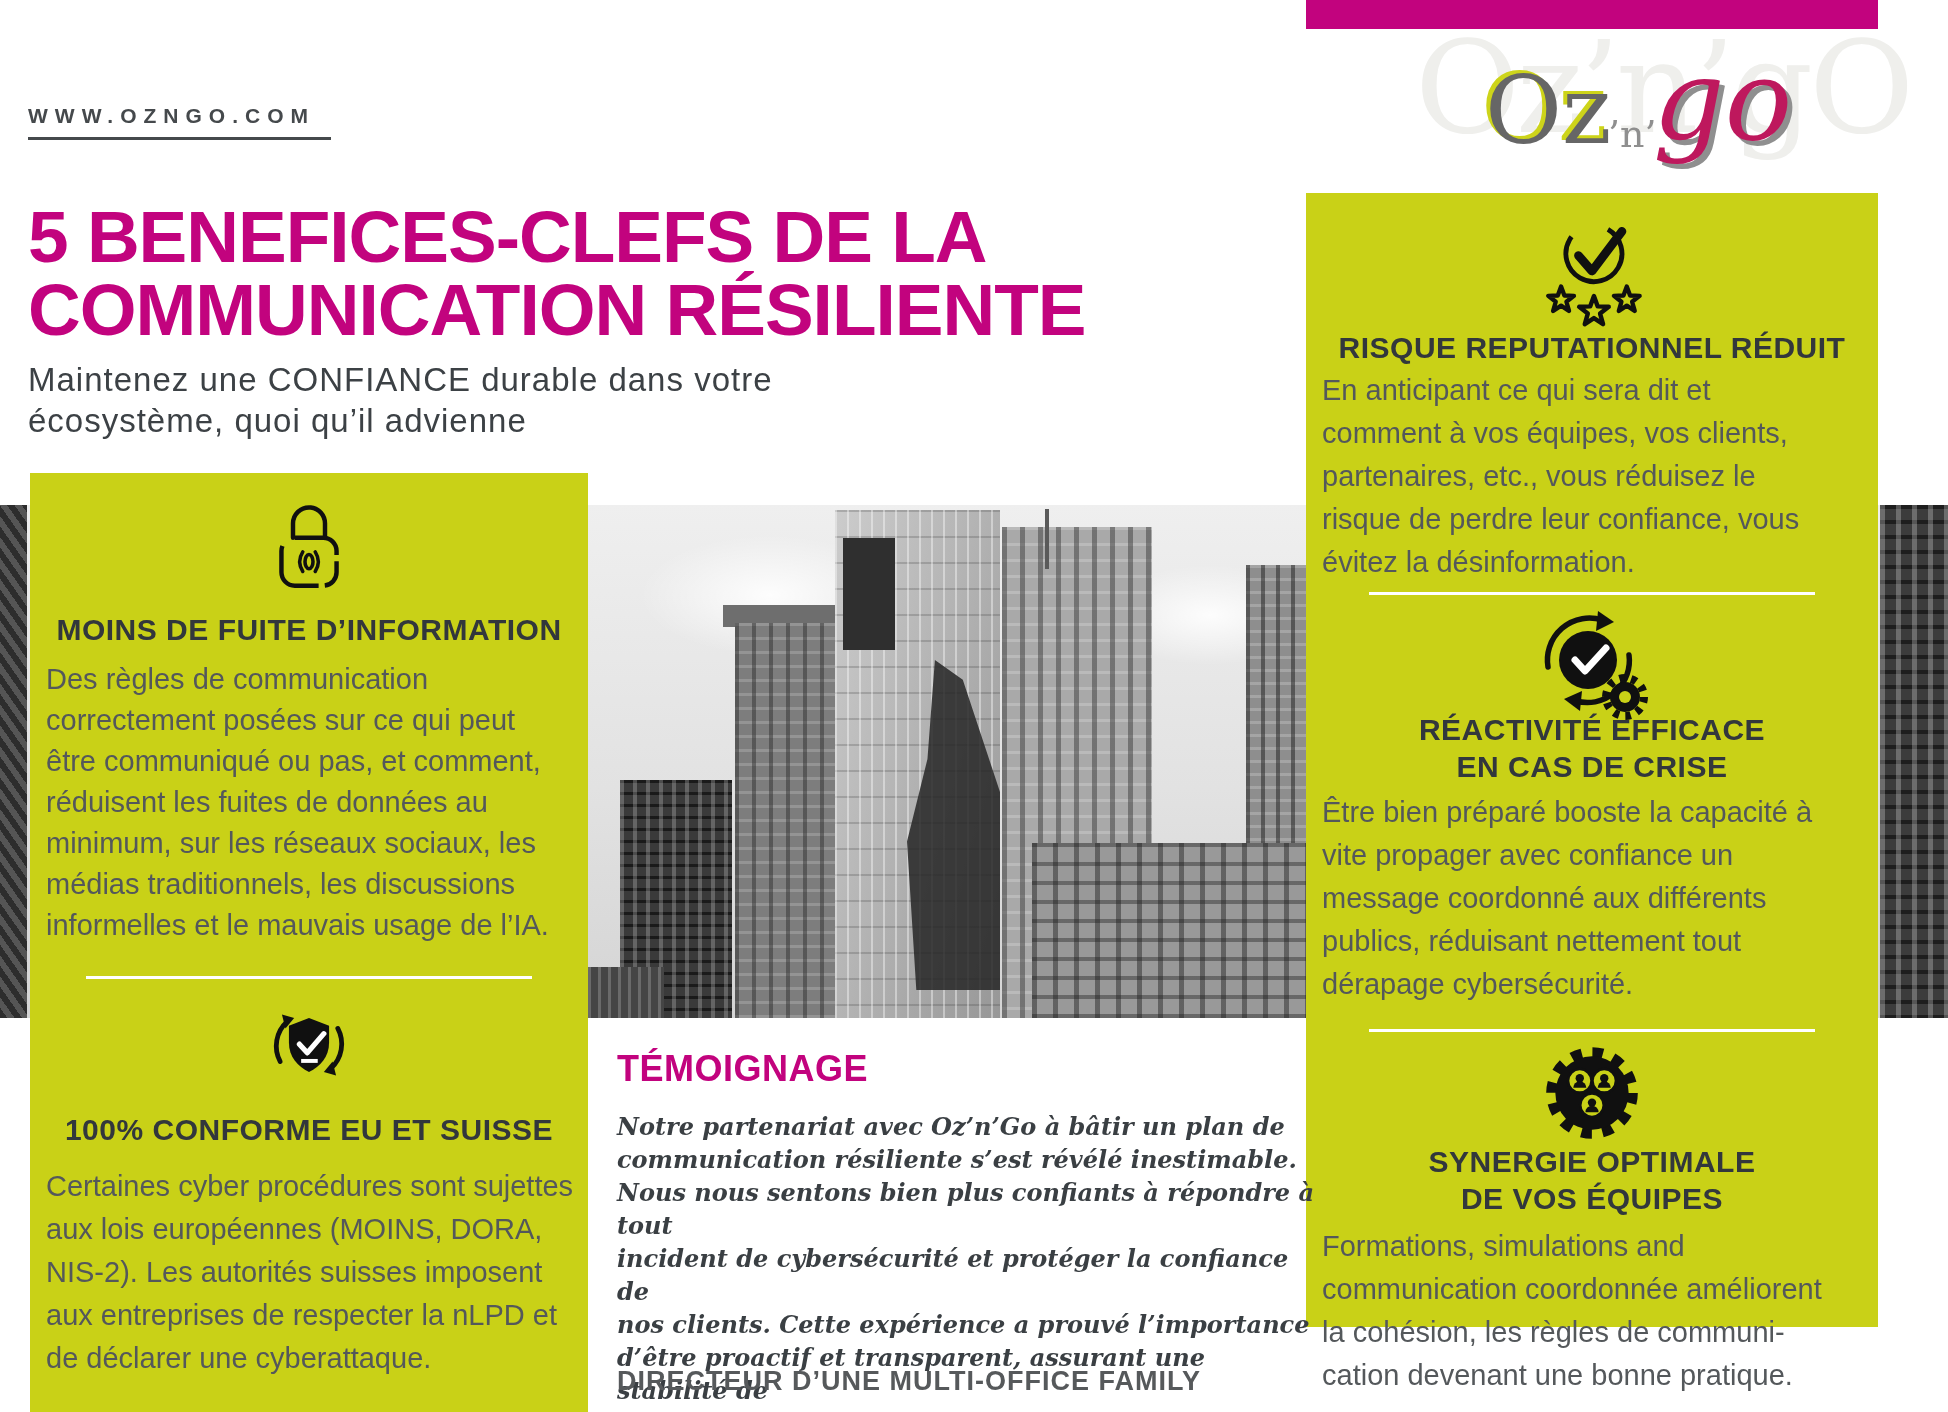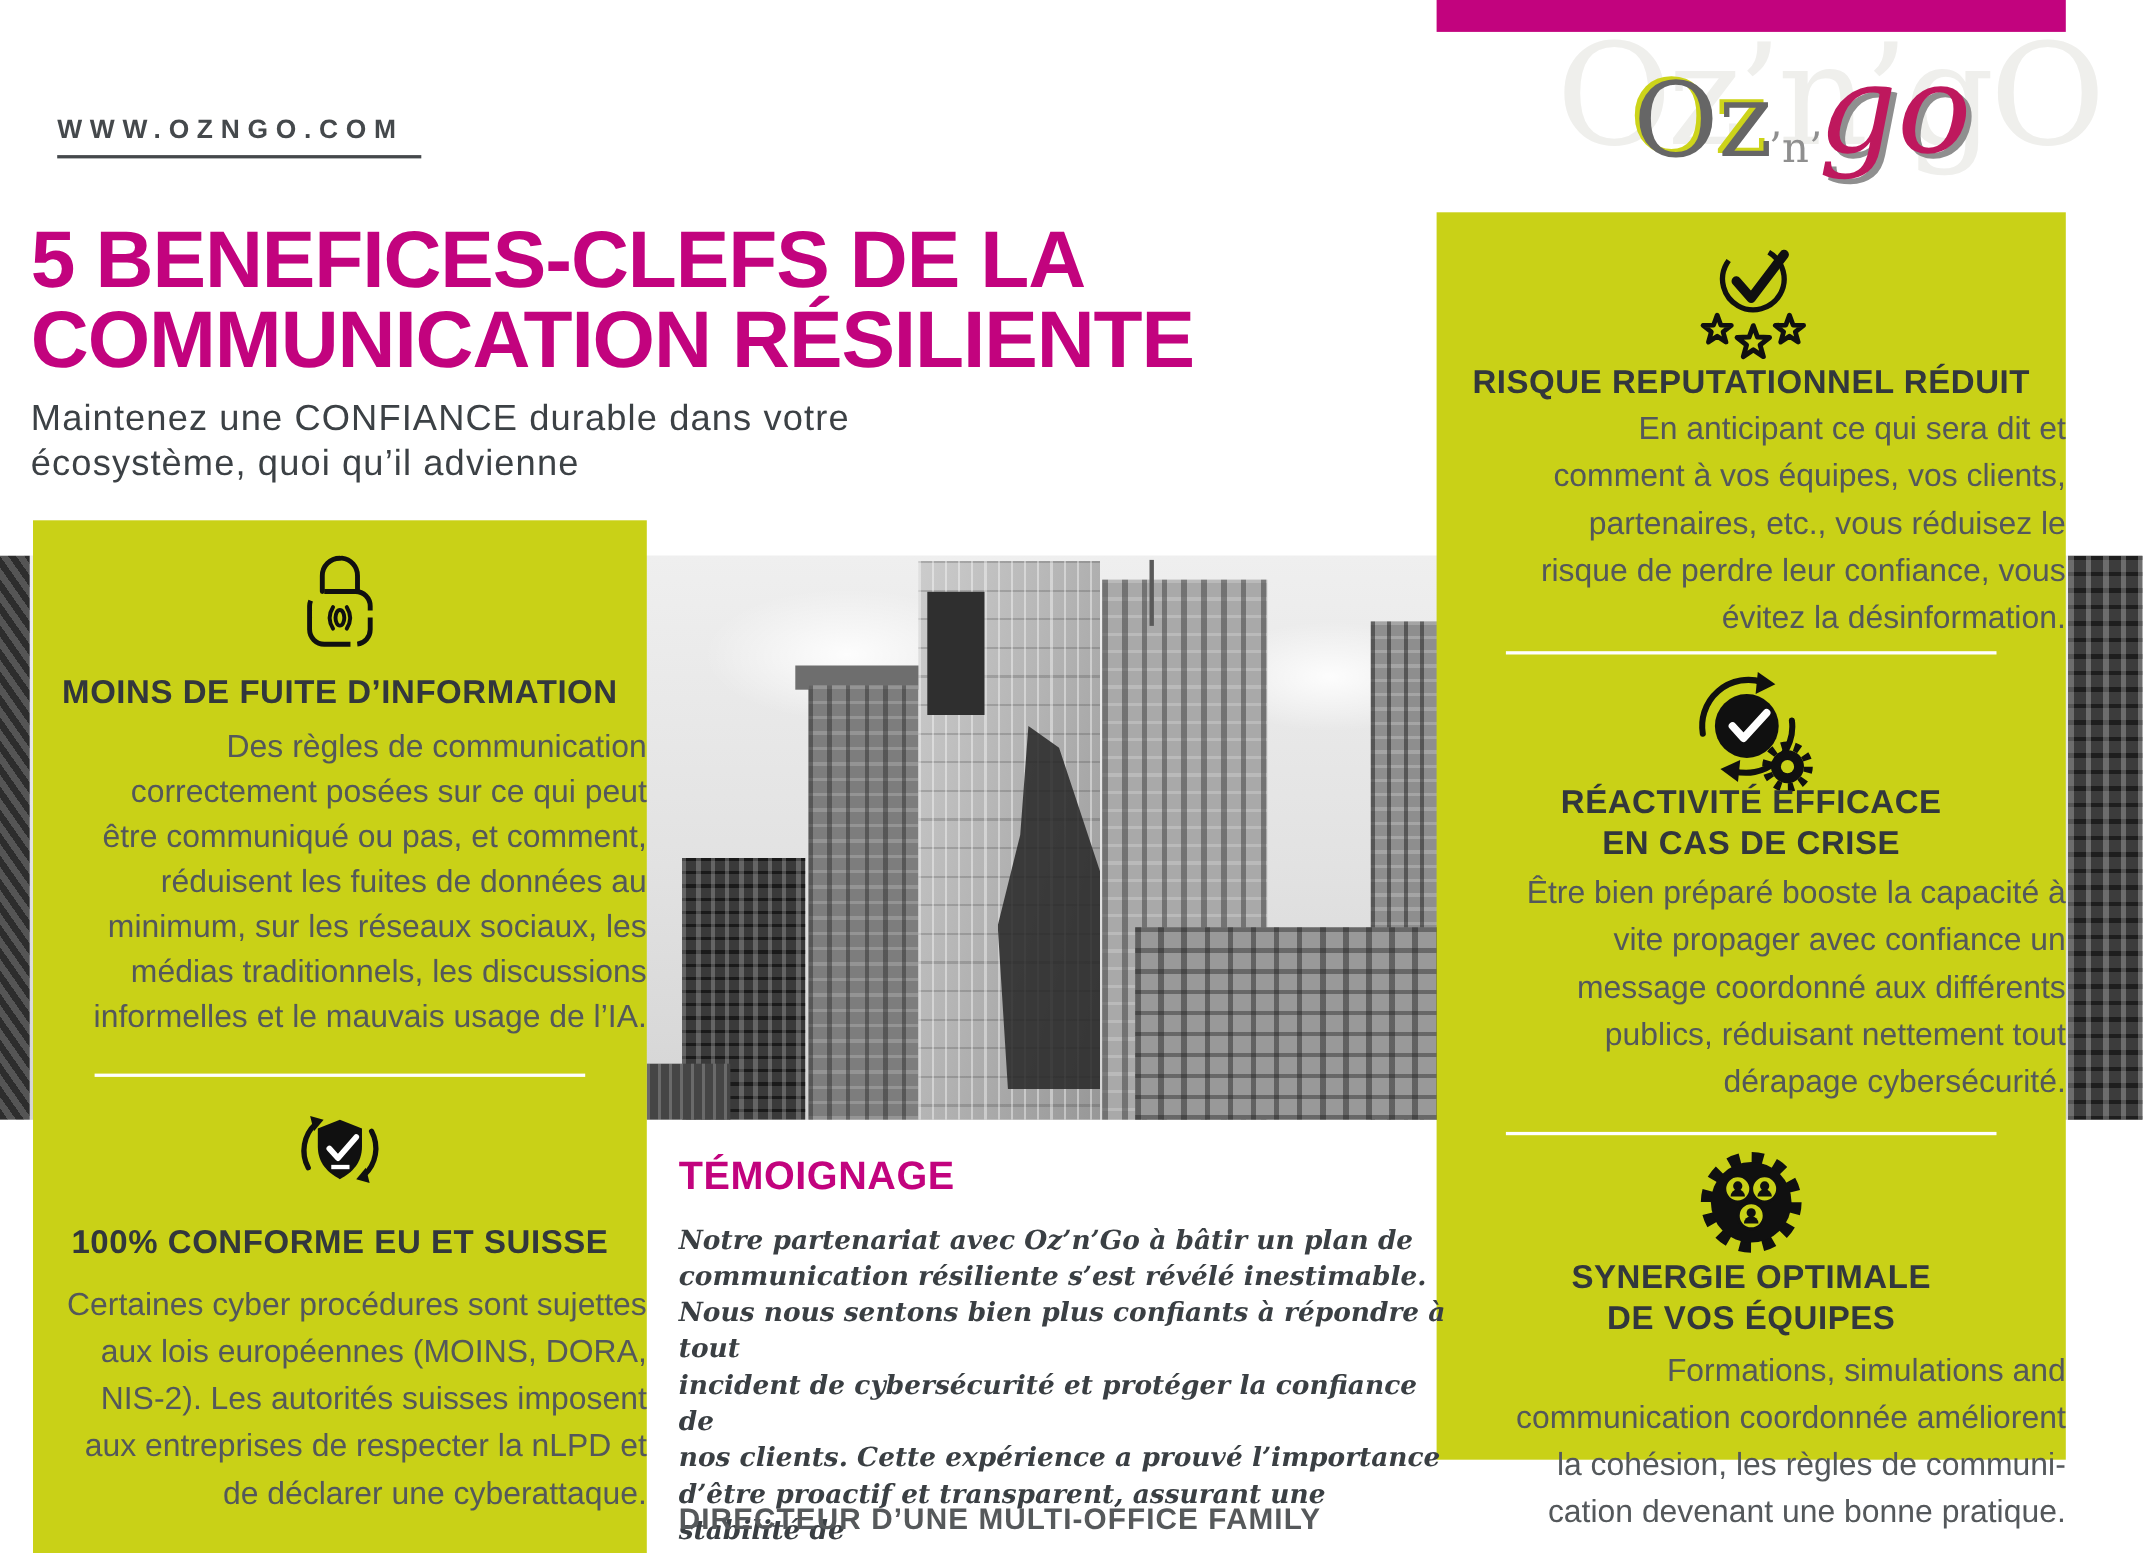--- a/index.html
+++ b/index.html
@@ -13,23 +13,23 @@
   .logo-ghost{position:absolute;left:-10px;top:-14px;font-family:"DejaVu Serif",serif;
               font-size:128px;line-height:1;color:#efefec;letter-spacing:-4px;}
   .logo-oz{position:absolute;left:60px;top:26px;font-family:"DejaVu Serif",serif;
            font-size:94px;line-height:1;color:#666666;text-shadow:-4px -3px 0 #cdd41a;}
   .logo-n{position:absolute;left:183px;top:74px;font-family:"DejaVu Serif",serif;
           font-size:38px;color:#8f8f8f;}
   .logo-go{position:absolute;left:228px;top:6px;font-family:"DejaVu Serif",serif;font-style:italic;
            font-size:112px;line-height:1;color:#be185d;text-shadow:5px 5px 0 #8f8f8f;}
 
   
-  .url-link{position:absolute;left:28px;top:104px;font-size:24px;font-weight:bold;
+  .url-link{position:absolute;left:28px;top:104px;font-size:21px;font-weight:bold;
             letter-spacing:7px;color:#45494c;border-bottom:3px solid #45494c;
-            padding:0 16px 9px 0;text-decoration:none;margin-left:24px;}
+            padding:0 16px 9px 0;text-decoration:none;}
   .main-title{position:absolute;left:28px;top:200px;font-size:73px;font-weight:bold;
               line-height:73px;letter-spacing:-1px;color:#c2037e;}
   .subtitle{position:absolute;left:28px;top:359px;font-size:33px;line-height:41px;
             letter-spacing:1px;color:#3c4145;}
 
   
   .photo-band{position:absolute;left:0;top:505px;width:1948px;height:513px;overflow:hidden;
               background:linear-gradient(180deg,#efefef 0%,#e2e2e2 55%,#d4d4d4 100%);}
   .cloud{position:absolute;border-radius:50%;background:radial-gradient(closest-side,rgba(255,255,255,.9),rgba(255,255,255,0));}
   .bld{position:absolute;}
@@ -66,21 +66,21 @@
      background-image:repeating-linear-gradient(to right,rgba(255,255,255,.25) 0 5px,transparent 5px 16px),
                       repeating-linear-gradient(to bottom,rgba(0,0,0,.5) 0 4px,transparent 4px 15px);}
 
   
   .panel{position:absolute;background:#c9d117;}
   .panel-left{left:30px;top:473px;width:558px;height:939px;}
   .panel-right{left:1306px;top:193px;width:572px;height:1134px;}
   .panel .icon-wrap{position:absolute;width:100%;text-align:center;}
   .sec-heading{position:absolute;width:100%;text-align:center;font-weight:bold;
                font-size:30px;line-height:37px;color:#32373c;letter-spacing:.5px;}
-  .sec-body{position:absolute;width:100%;text-align:right;font-size:29px;color:#54585b;}
+  .sec-body{position:absolute;width:100%;text-align:left;font-size:29px;color:#54585b;padding-left:16px;}
   .sec-body .line{display:block;}
   .lh41 .line{line-height:41px;}
   .lh43 .line{line-height:43px;}
   .divider{position:absolute;left:50%;transform:translateX(-50%);width:446px;height:3px;background:#ffffff;}
 
   
   .testimonial{position:absolute;left:612px;top:1048px;width:706px;height:364px;}
   .testimonial-heading{position:absolute;left:5px;top:0;font-size:36px;line-height:42px;
                        font-weight:bold;color:#c2037e;letter-spacing:.5px;}
   .testimonial-lines{position:absolute;left:5px;top:62px;font-family:"DejaVu Serif",serif;

